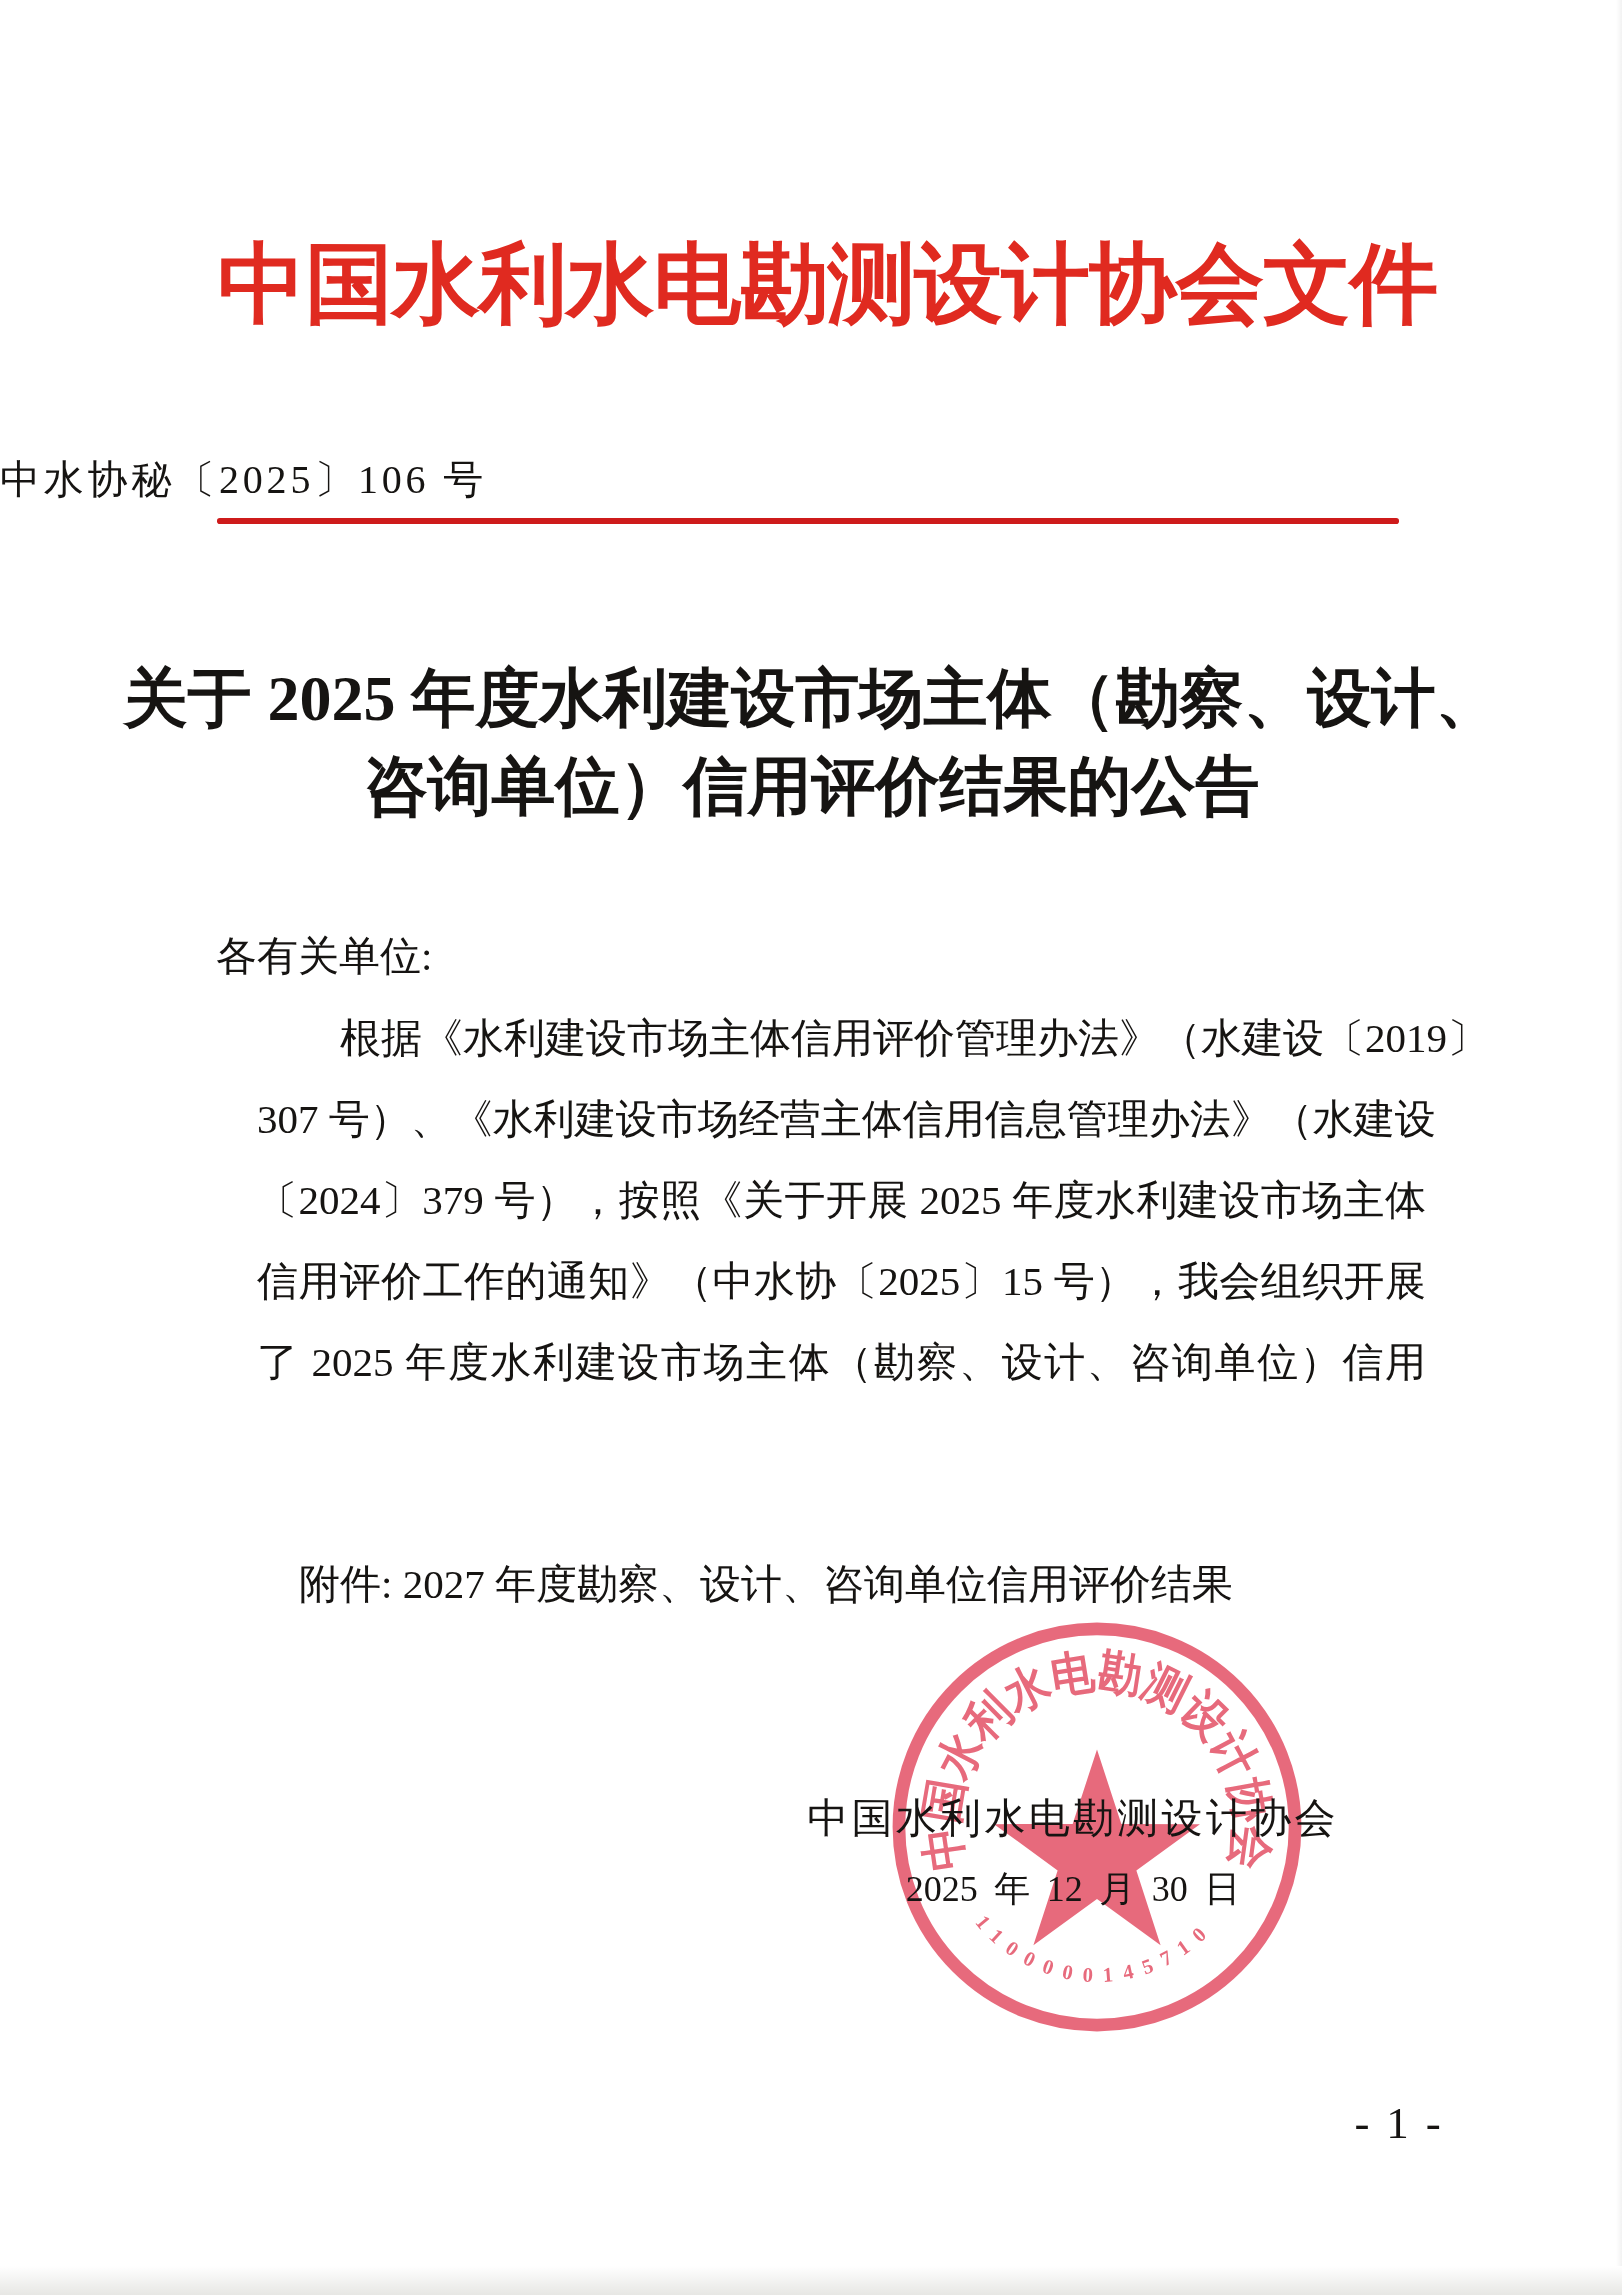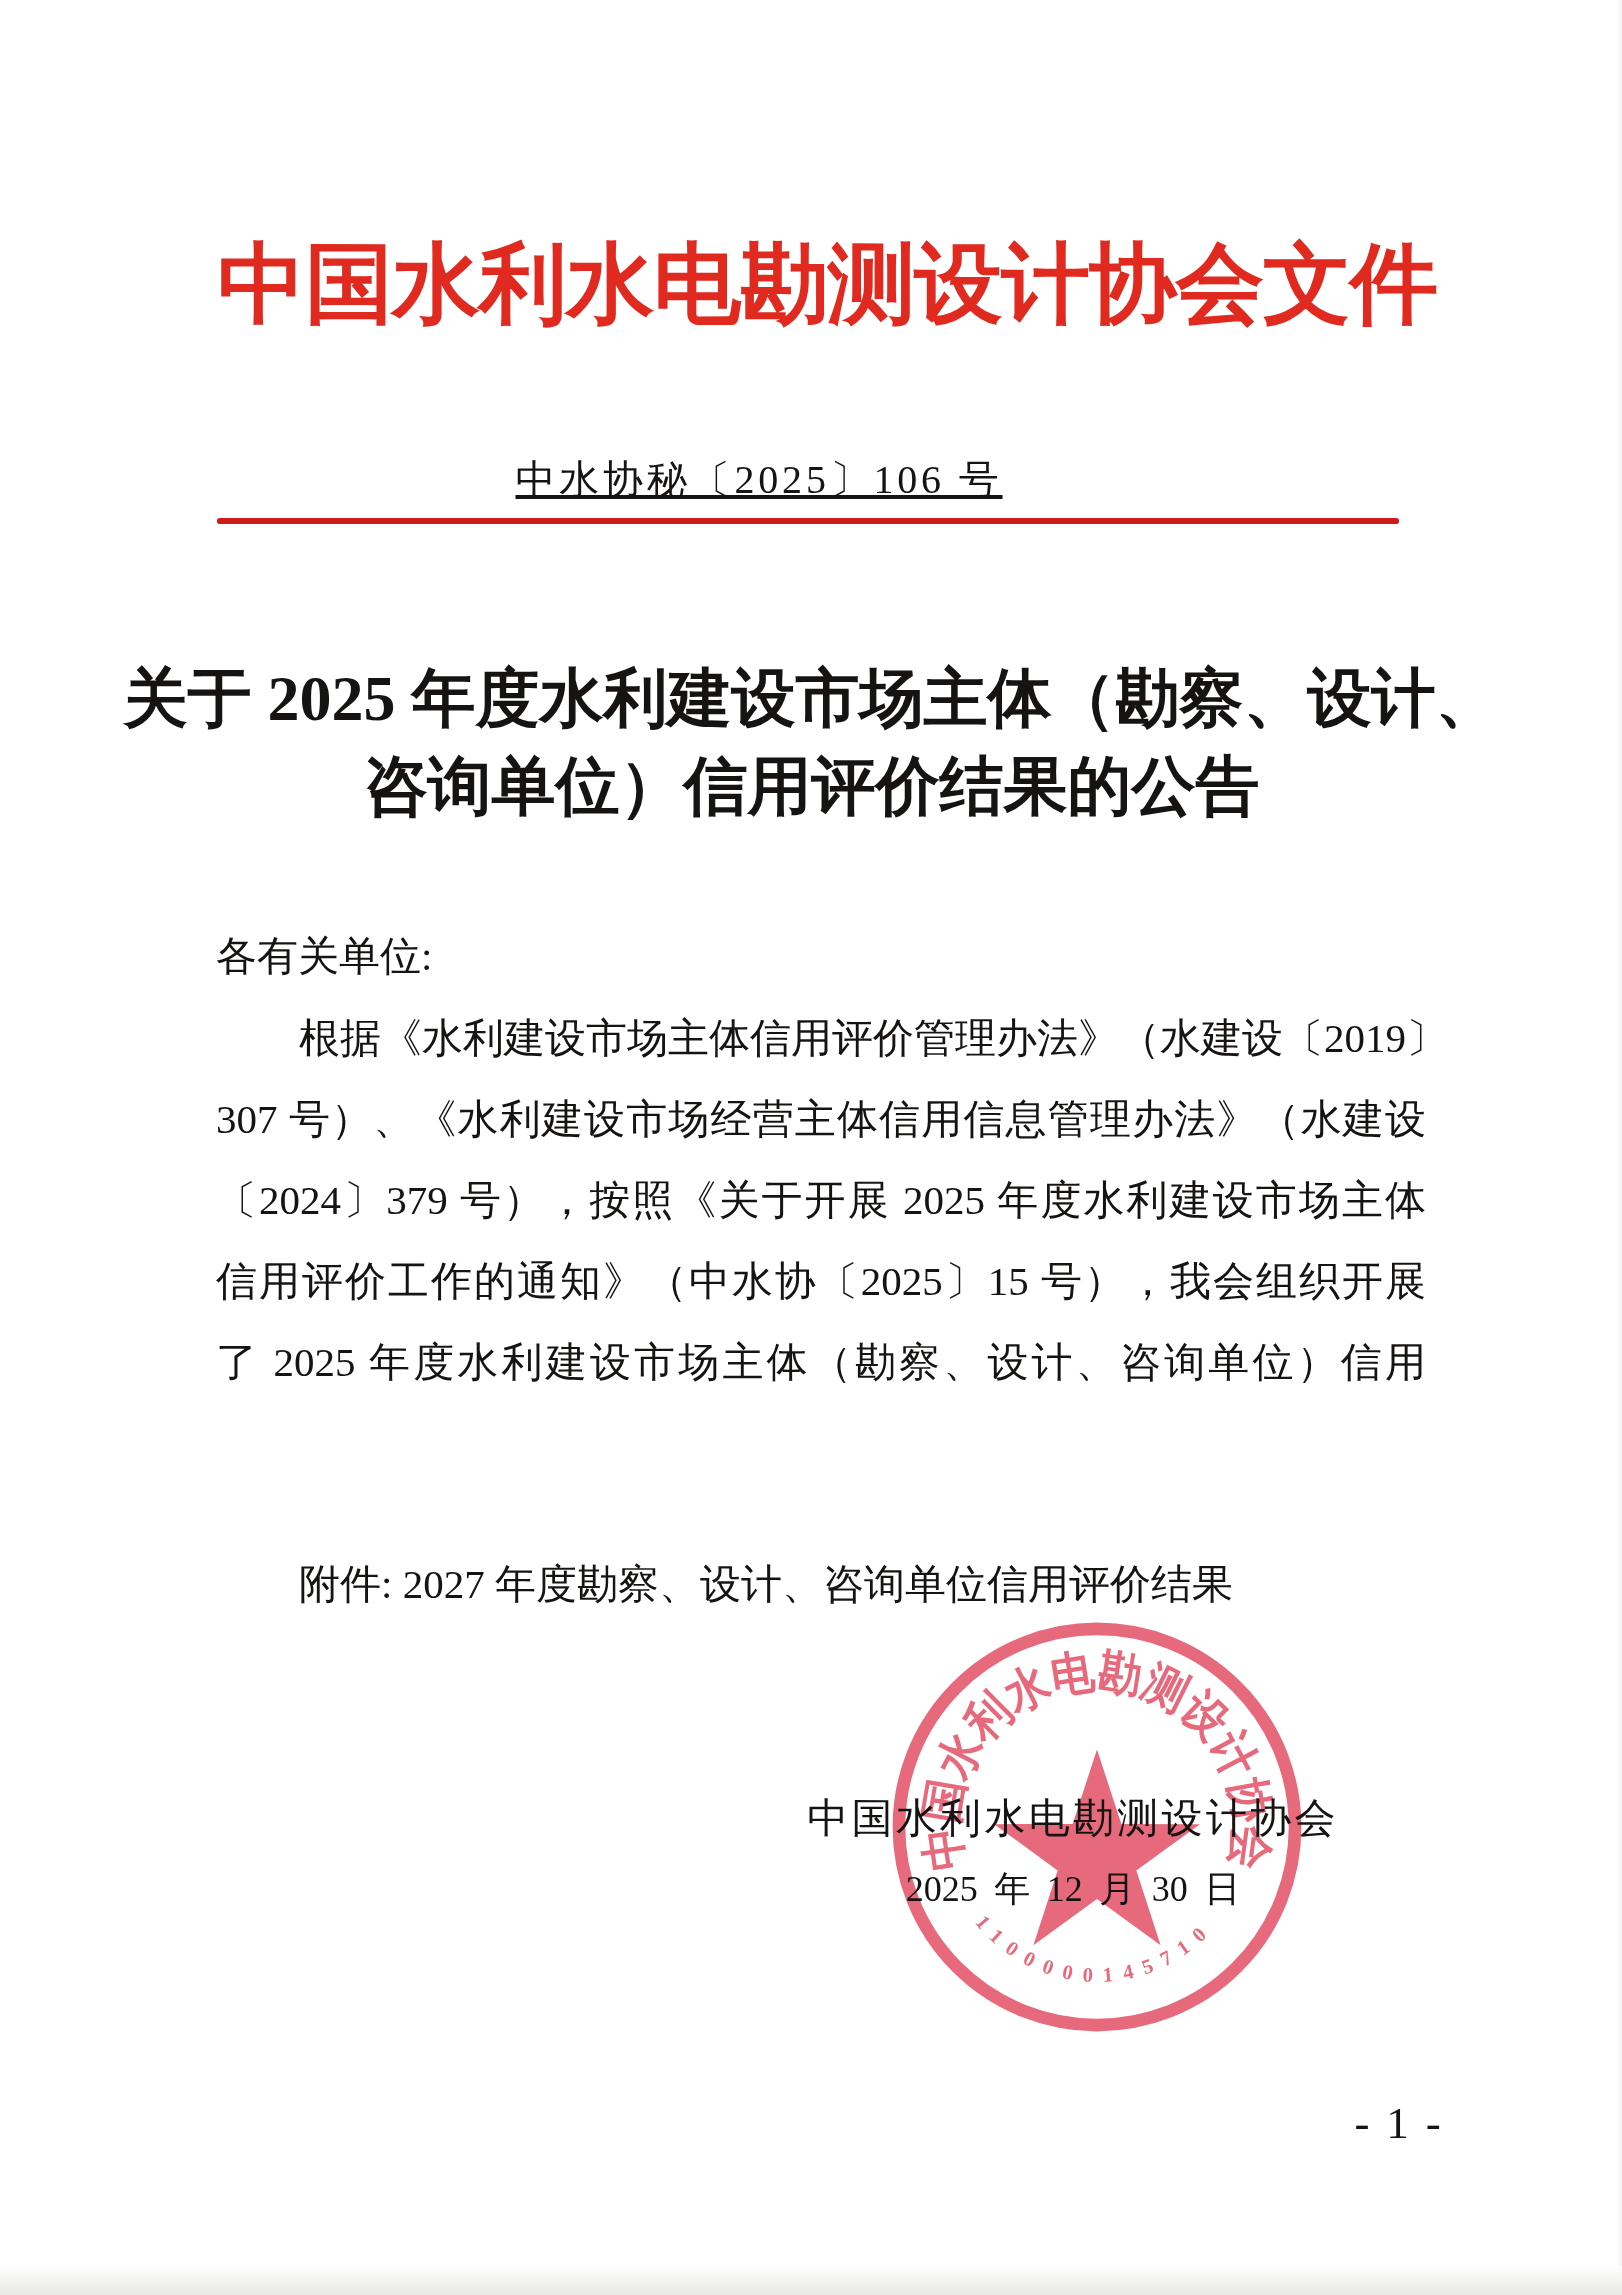--- a/index.html
+++ b/index.html
@@ -19,22 +19,22 @@
   .letterhead {
     top: 226px; left: 16px; width: 1623px; height: 118px;
     line-height: 118px; text-align: center;
     font-size: 88px; font-weight: bold; color: #e02a20;
     letter-spacing: -0.9px; white-space: nowrap;
   }
 
   
   .doc-number {
     top: 454px; left: 0; width: 1518px; height: 52px;
-    line-height: 52px; text-align: center;
-    font-size: 40px; letter-spacing: 3.8px; white-space: nowrap; text-decoration: underline;
+    line-height: 52px; 
+    font-size: 40px; letter-spacing: 3.8px; white-space: nowrap;
   }
 
   
   .red-rule {
     top: 518px; left: 217px; width: 1182px; height: 6.1px;
     background: #ce1b1b; border-radius: 2.8px;
   }
 
   
   .doc-title {
@@ -45,21 +45,21 @@
 
   
   .salutation {
     top: 921px; left: 216px; width: 1210px; height: 71px;
     line-height: 71px; font-size: 41px; white-space: nowrap;
   }
   .body-paragraph {
     top: 998px; left: 216px; width: 1210px;
     font-size: 41px; line-height: 81px;
   }
-  .body-line { text-align: justify; text-align-last: justify; white-space: nowrap; }
+  .body-line { text-align: justify; text-align-last: justify; white-space: nowrap; margin-left: 41px; }
   .body-line.first { text-indent: 83px; }
   .body-line.last { text-align: left; text-align-last: left; }
 
   .attachment-line {
     top: 1549px; left: 216px; width: 1271px; height: 71px;
     line-height: 71px; font-size: 41px;
     padding-left: 83px; white-space: nowrap;
   }
 
   

